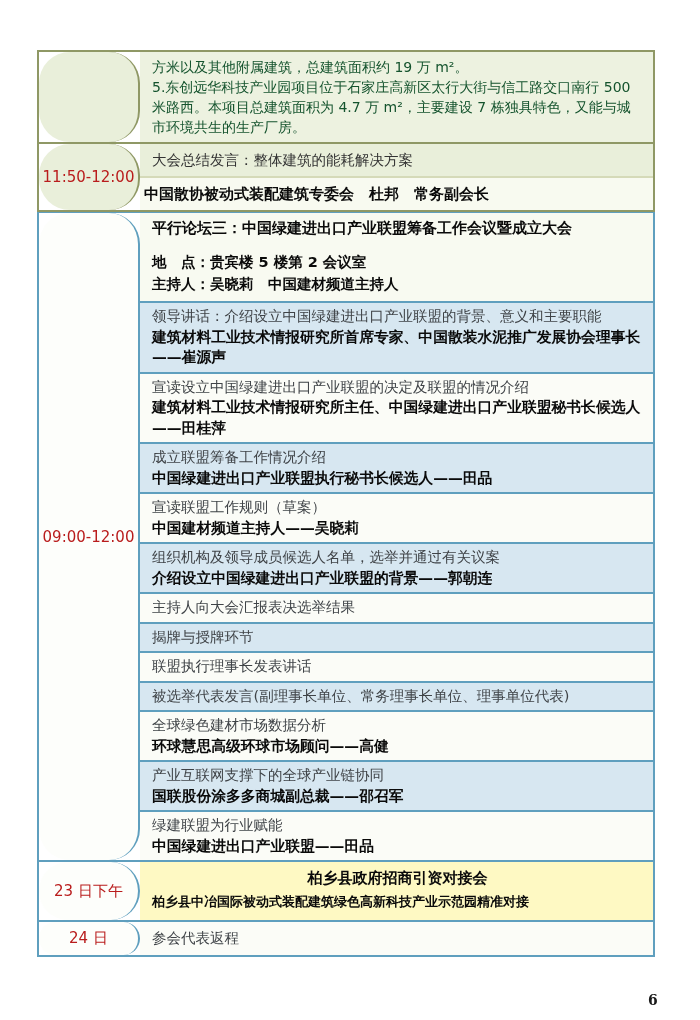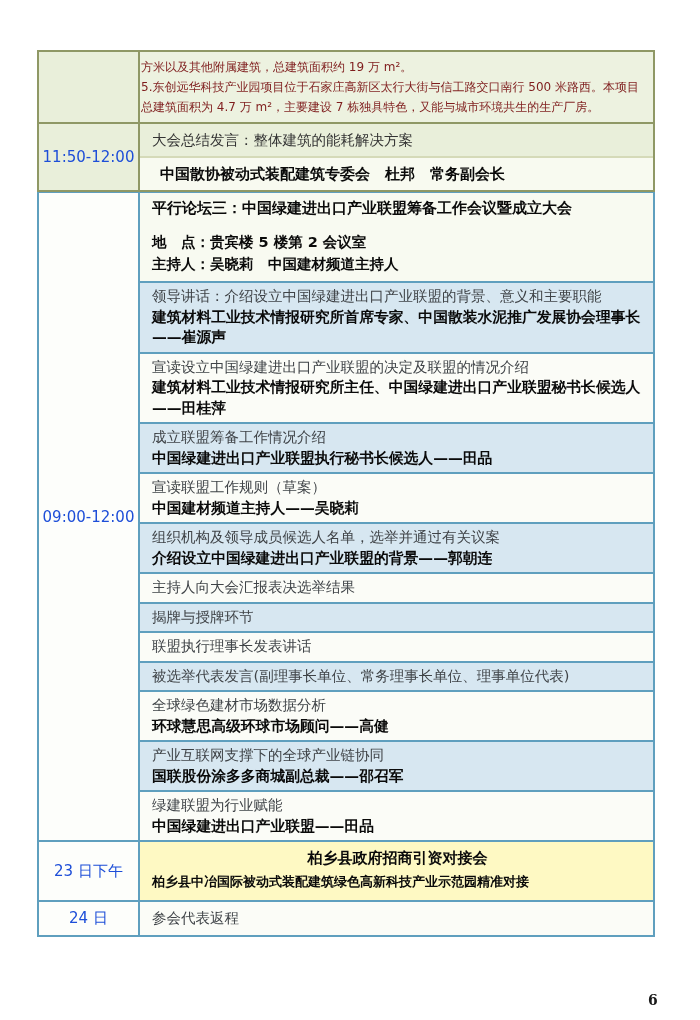--- a/index.html
+++ b/index.html
@@ -19,36 +19,36 @@
   
   .green-section{
     border:2px solid #8f9865;
     box-sizing:border-box;
   }
   .g-row{display:flex;}
   .g-row + .g-row{border-top:2px solid #8f9865;}
   .time-col{
     flex:0 0 101px;width:101px;box-sizing:border-box;
     display:flex;align-items:center;justify-content:center;
-    text-align:center;font-size:15px;color:#1d4ed8;
+    text-align:center;font-size:15px;color:#b91c1c;border-radius:31px;
   }
   .green-section .time-col{border-right:2px solid #8f9865;background:#e9efda;}
   .g-content{flex:1;box-sizing:border-box;}
   .rowA-time{background:#edf2e0;}
   .rowA-content{
-    background:#edf2e0;padding:5px 10px 5px 1px;
-    line-height:20px;font-size:12px;color:#7f1d1d;
+    background:#edf2e0;padding:5px 10px 5px 12px;
+    line-height:20px;font-size:14px;color:#14532d;
   }
   .rowB-content{flex:1;display:flex;flex-direction:column;}
   .rowB-sub1{
     background:#e9efda;padding:6px 12px;line-height:20px;
     border-bottom:2px solid #d5dab8;color:#333;font-size:14.5px;
   }
   .rowB-sub2{
-    background:#f8faf0;padding:6px 20px;line-height:20px;
+    background:#f8faf0;padding:6px 4px;line-height:20px;
     font-weight:bold;color:#0a0a0a;font-size:15px;
   }
 
   
   .blue-section{
     border:2px solid #5f9fbe;border-top-width:1px;
     box-sizing:border-box;
   }
   .b-row{display:flex;}
   .b-row + .b-row{border-top:2px solid #5f9fbe;}

